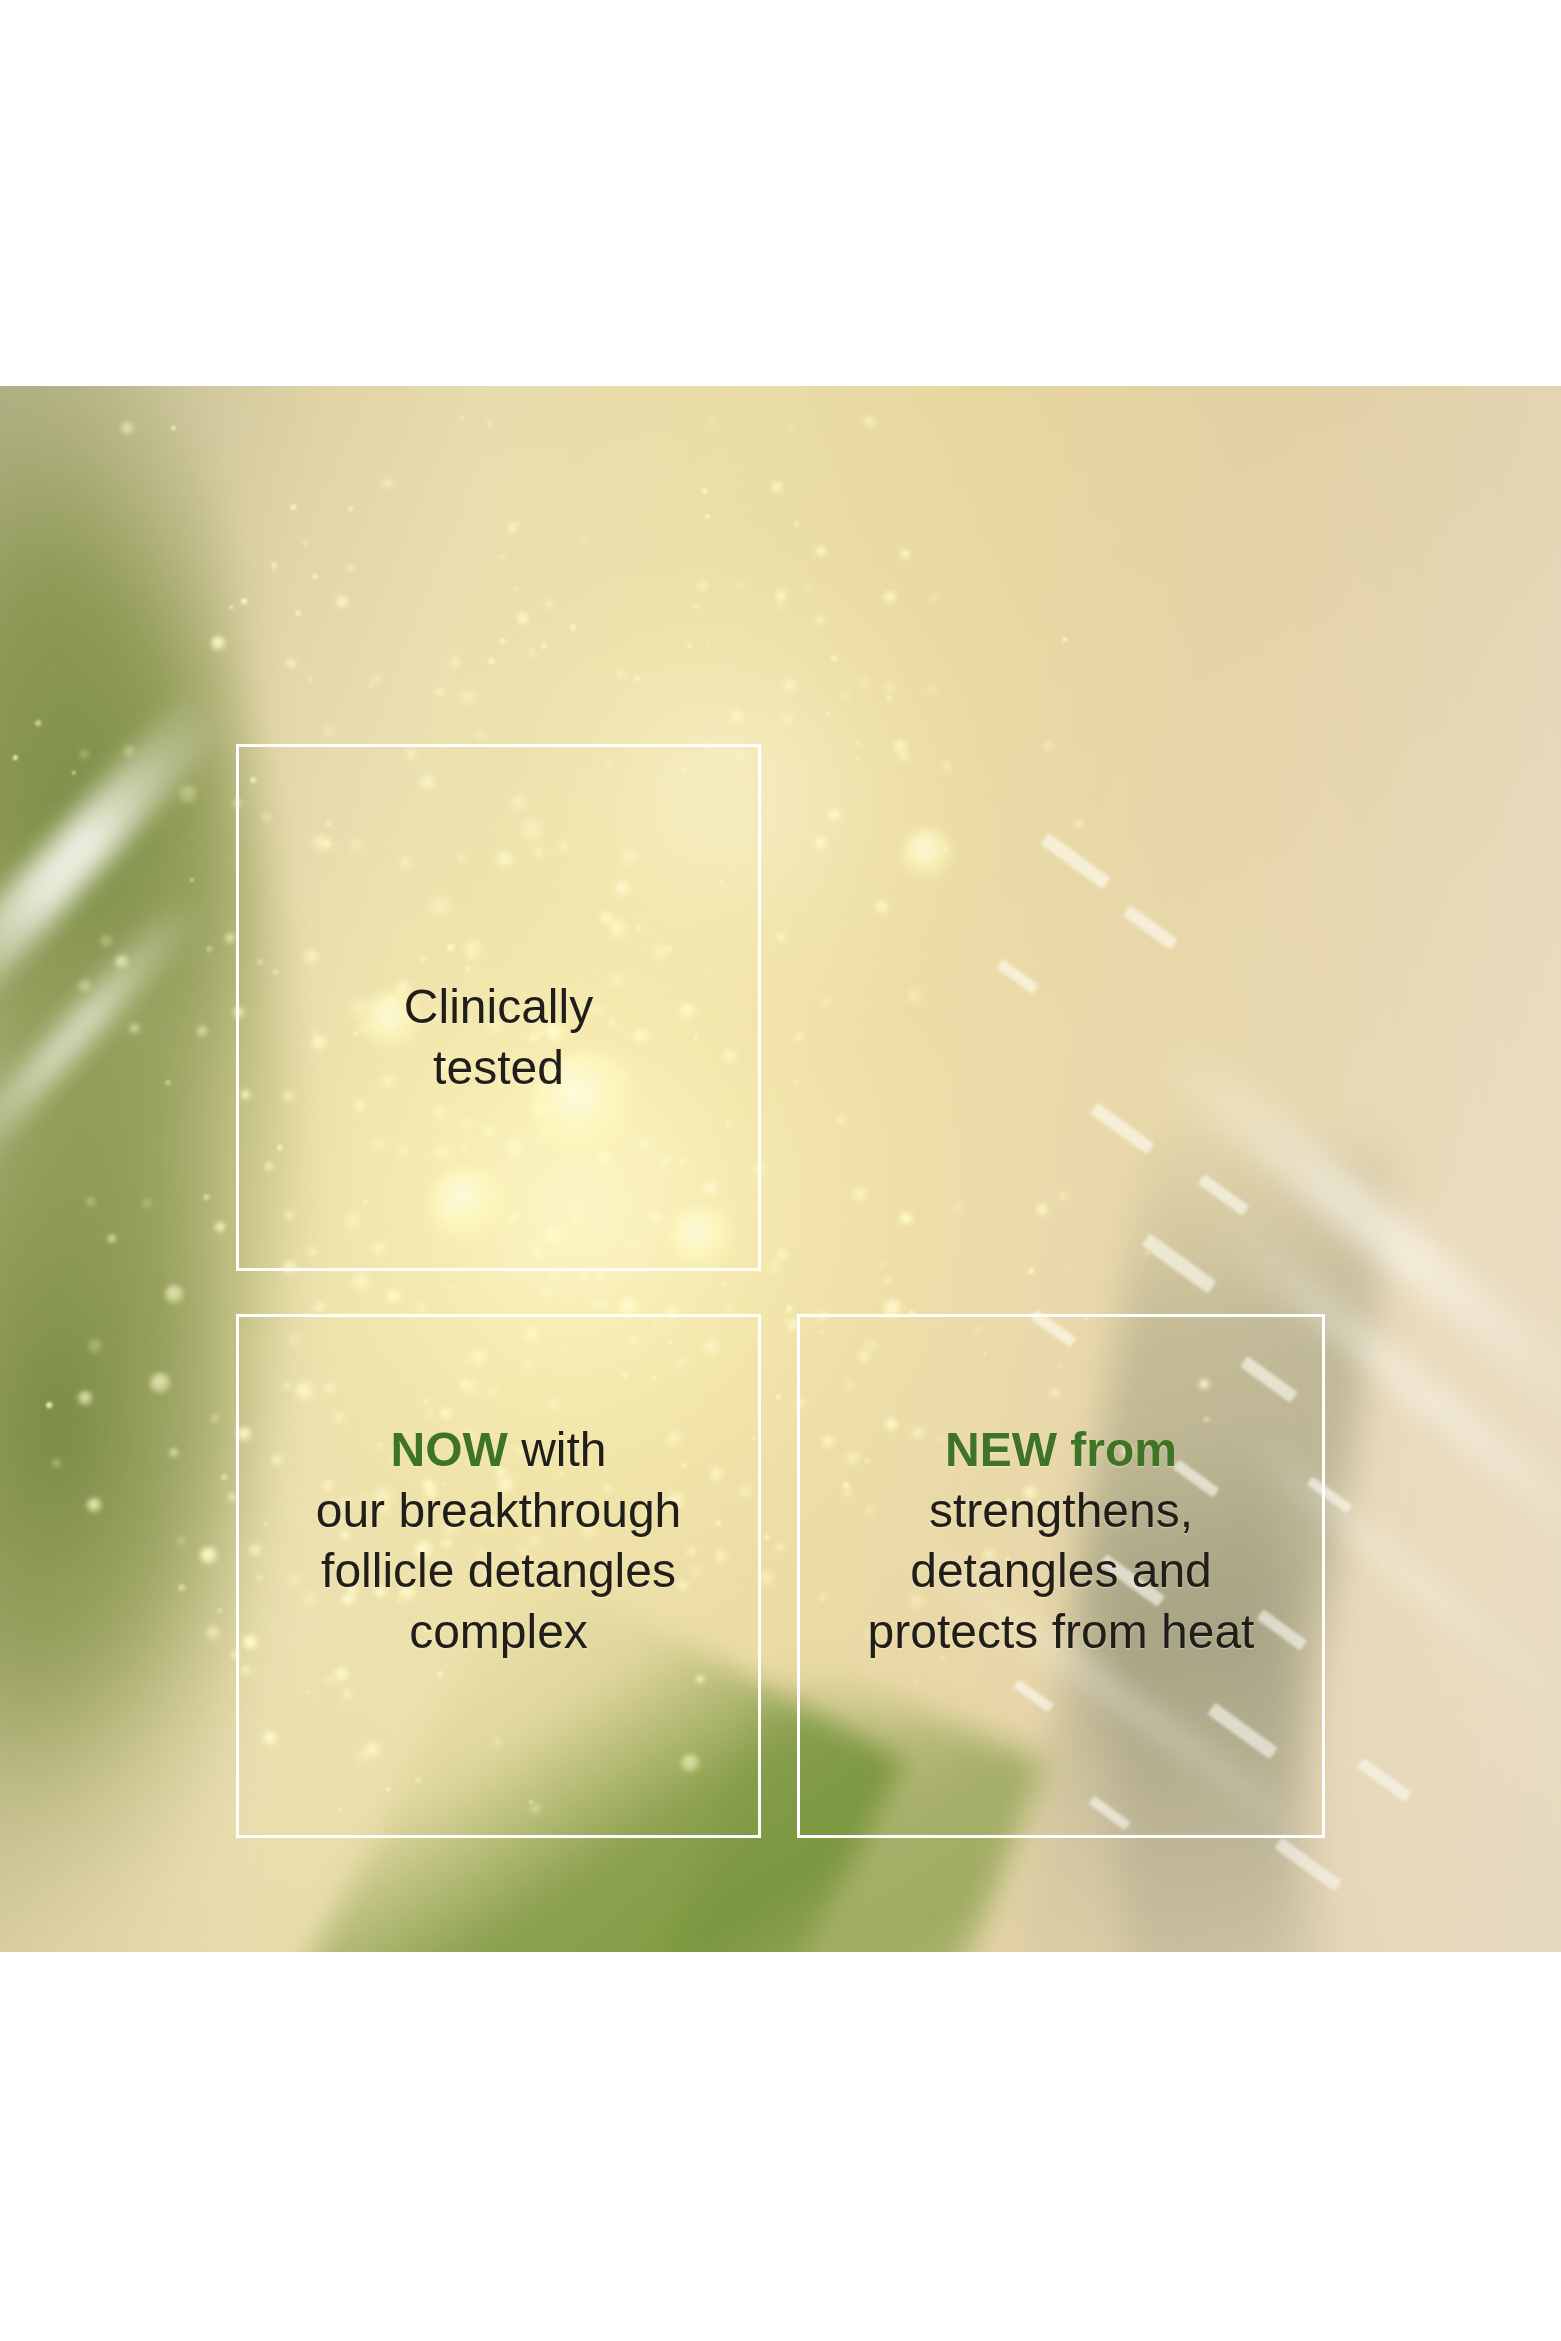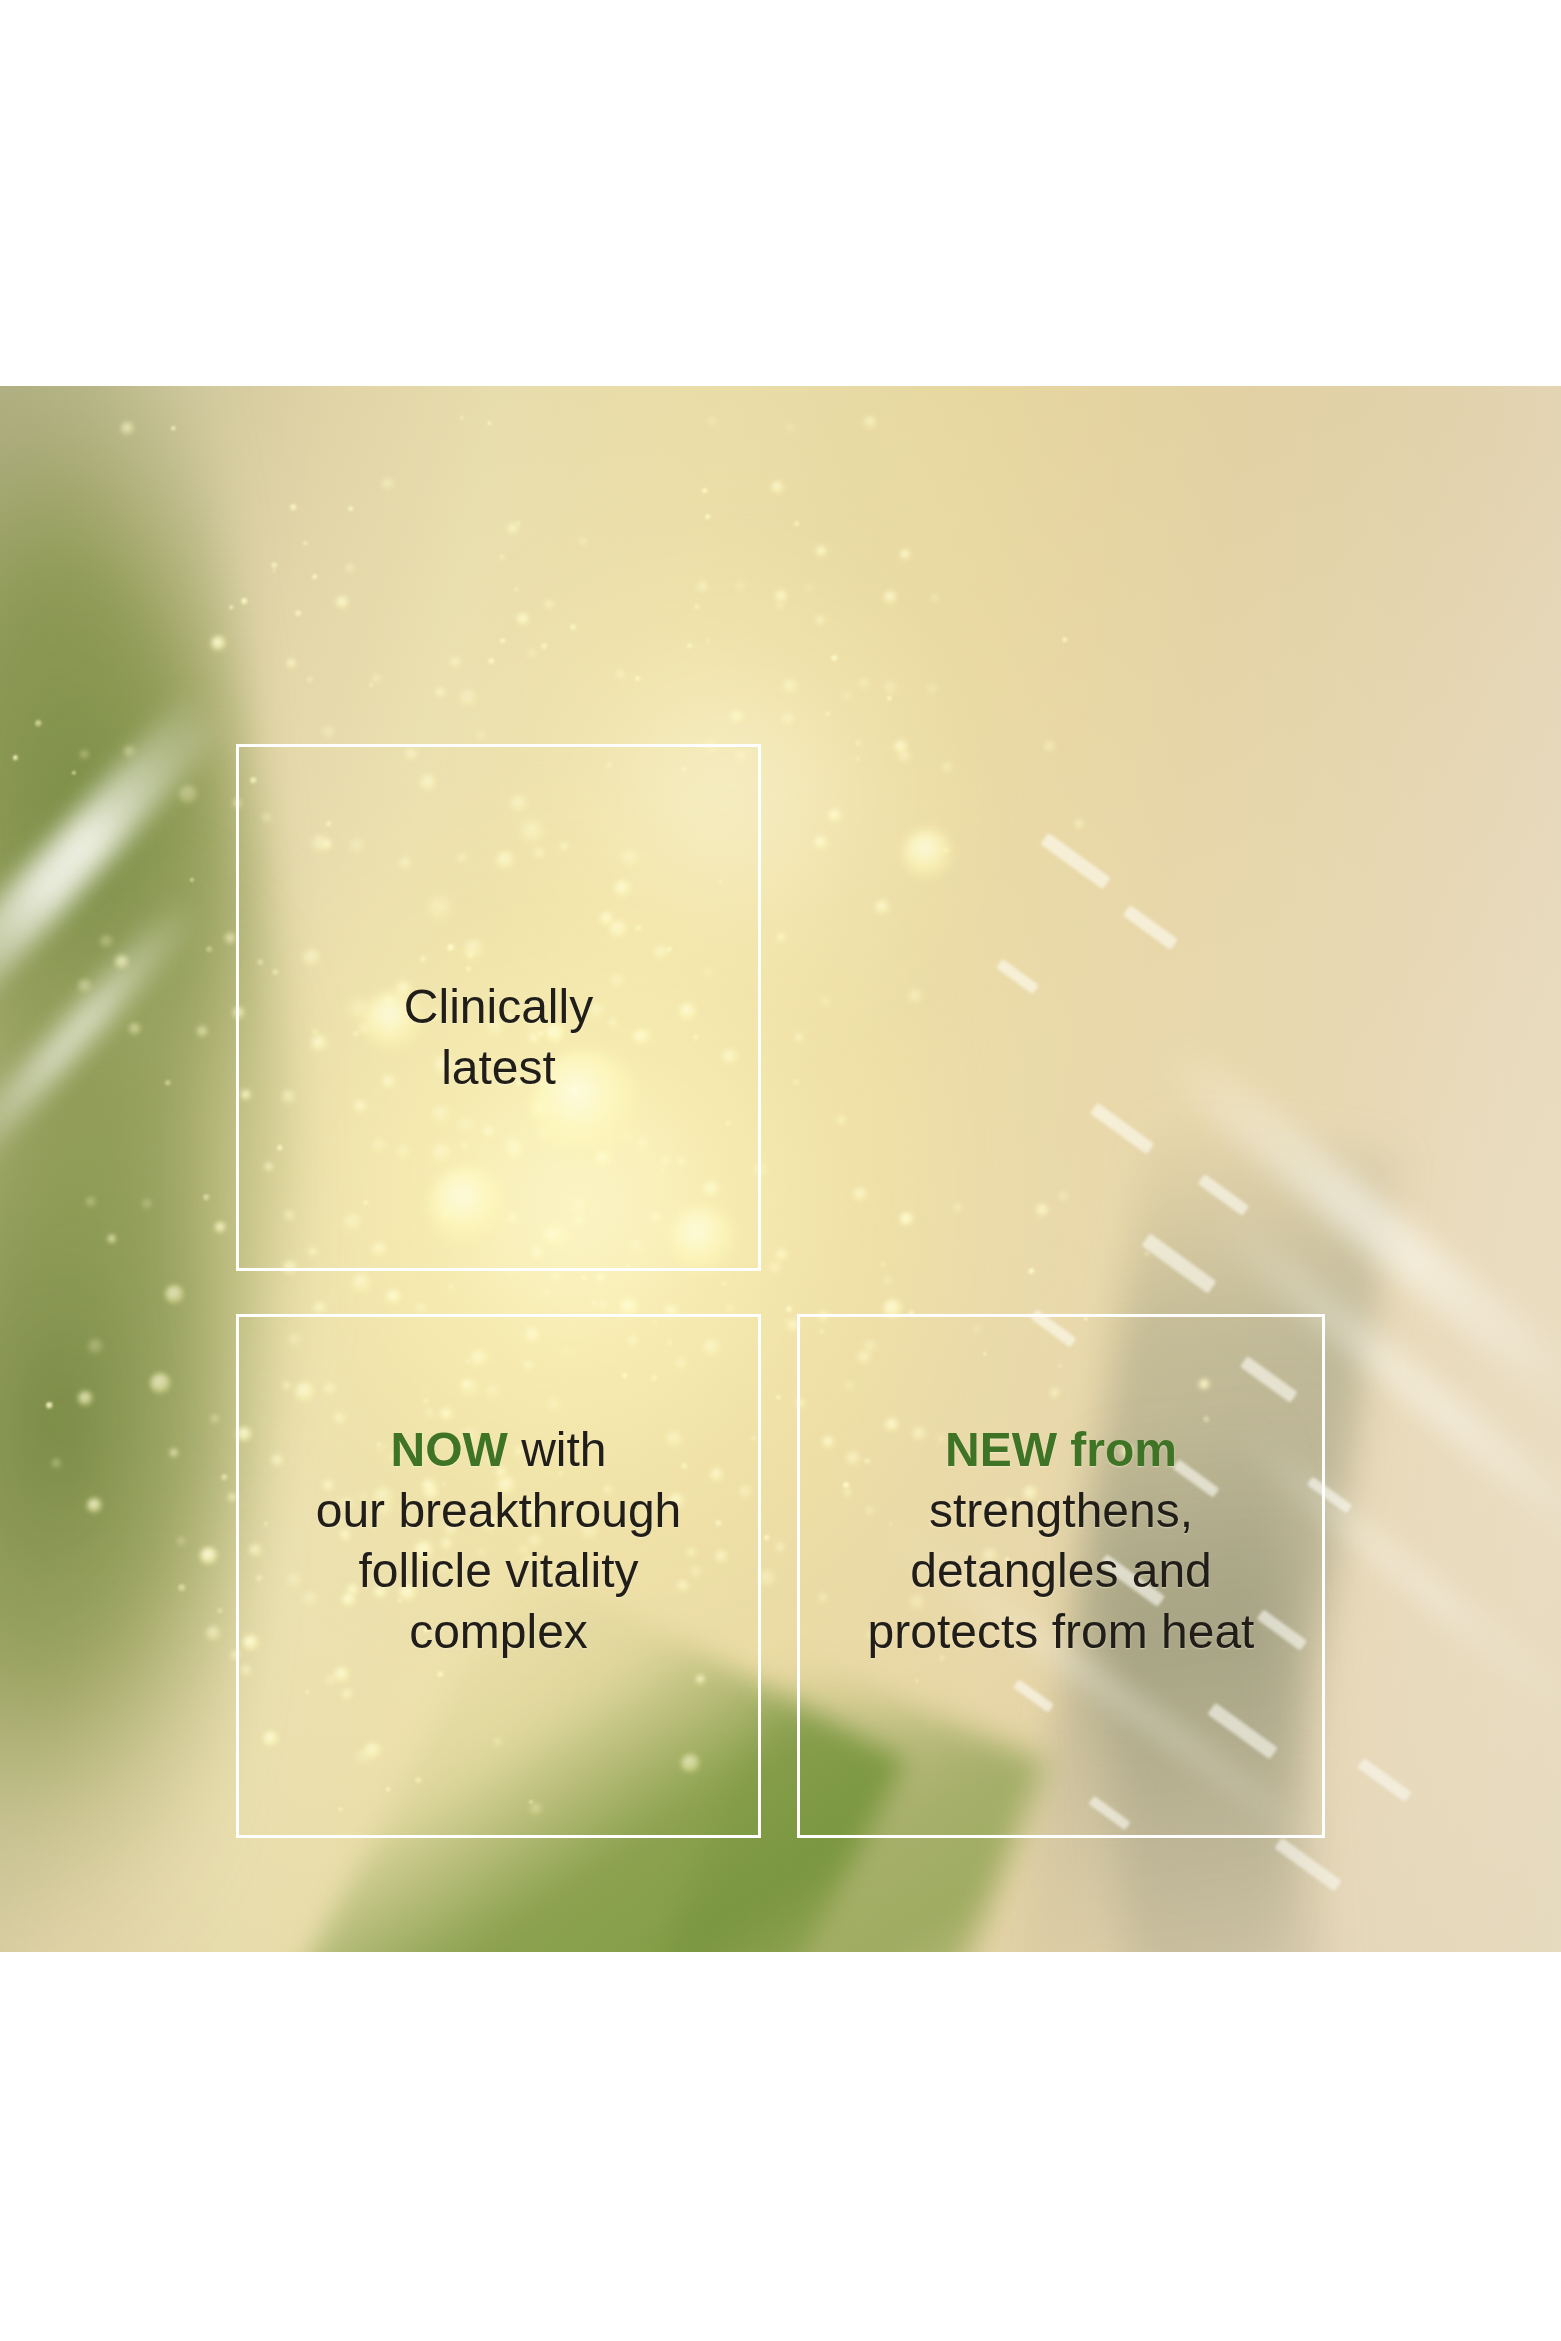--- a/index.html
+++ b/index.html
@@ -765,30 +765,30 @@
     <div class="grade"></div>
 
     <div id="content">
 
 
       <div class="grid">
 
         <div class="cell c1">
           <div class="cell-text">
             <span class="accent"></span><span>Clinically
-latest</span>
+tested</span>
           </div>
         </div>
 
 
         <div class="cell c3">
           <div class="cell-text">
             <span class="accent">NOW</span><span> with
 our breakthrough
-follicle vitality
+follicle detangles
 complex</span>
           </div>
         </div>
 
         <div class="cell c4">
           <div class="cell-text">
             <span class="accent">NEW from</span><span>
 strengthens,
 detangles and
 protects from heat</span>

